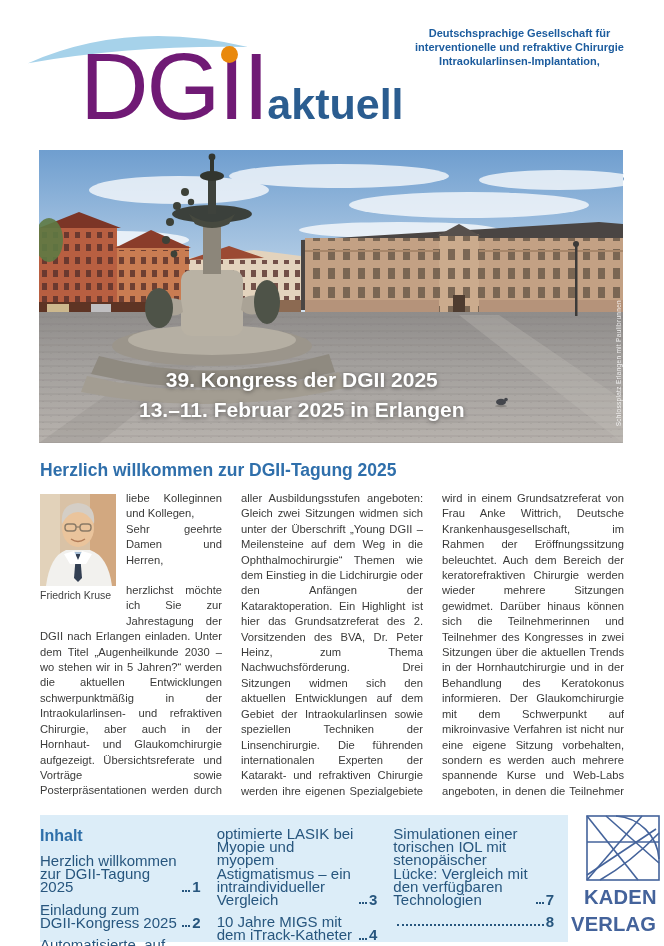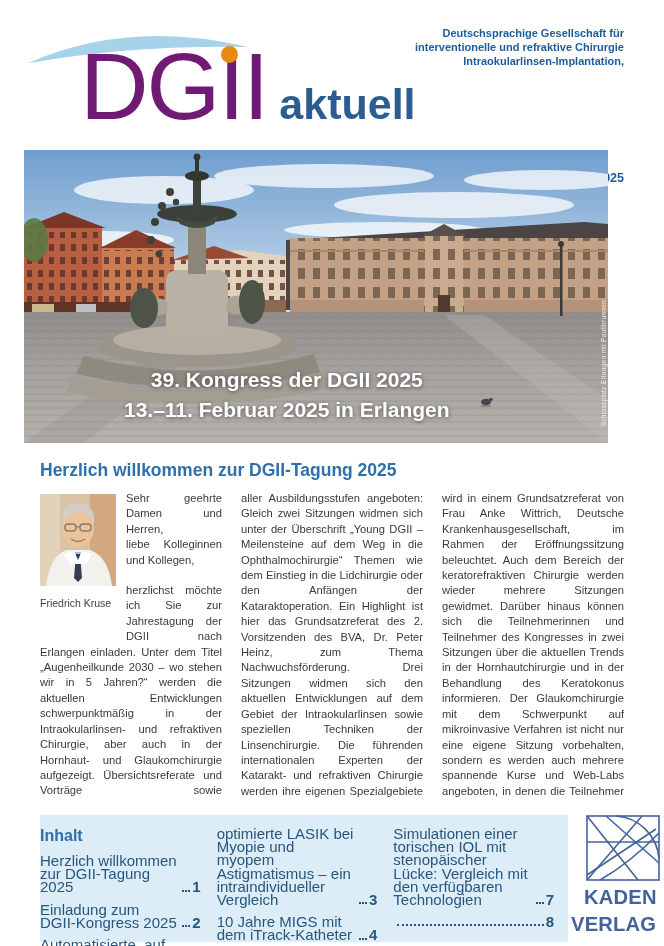--- a/index.html
+++ b/index.html
@@ -6,40 +6,40 @@
   body{
     width:664px;height:946px;overflow:hidden;background:#ffffff;
     font-family:"Liberation Sans","DejaVu Sans",sans-serif;
     -webkit-font-smoothing:antialiased;position:relative;
   }
   
   .masthead{position:relative;height:150px;}
   .swoosh{position:absolute;left:28px;top:22px;width:224px;height:48px;}
   .logo-line{position:absolute;left:80px;top:38px;line-height:96px;white-space:nowrap;}
   .dgii-word{font-size:95px;font-weight:500;color:#701a75;letter-spacing:-2px;margin-top:28px;}
-  .aktuell-word{font-size:43px;font-weight:600;color:#2b5d90;margin-left:12px;}
+  .aktuell-word{font-size:43px;font-weight:600;color:#2b5d90;}
   .logo-dot{position:absolute;left:221px;top:46px;width:17px;height:17px;border-radius:50%;background:#e9890d;}
-  .assoc{position:absolute;right:40px;top:26px;text-align:right;font-size:11px;font-weight:bold;line-height:14px;color:#1c5c9e;}
+  .assoc{position:absolute;right:40px;top:26px;text-align:center;font-size:11px;font-weight:bold;line-height:14px;color:#1c5c9e;}
   .date-row{position:absolute;left:40px;right:40px;top:123px;display:flex;align-items:center;}
   .date-rule{flex:1;border-top:2px solid #1c5c9e;margin-right:9px;}
   .issue-date{font-size:12.5px;font-weight:bold;color:#1c5c9e;white-space:nowrap;margin-top:48px;}
   
   .hero{position:relative;margin:0 40px;width:584px;height:293px;overflow:hidden;}
   .hero svg{display:block;}
   .hero-caption{position:absolute;left:0;width:90%;bottom:18px;text-align:center;color:#ffffff;
     font-weight:bold;font-size:21px;line-height:30px;text-shadow:0 1px 4px rgba(0,0,0,.5);}
   .hero-credit{position:absolute;right:1px;top:150px;writing-mode:vertical-rl;transform:rotate(180deg);
     font-size:6.5px;color:rgba(255,255,255,.85);letter-spacing:.3px;}
   
   .headline{margin:17px 40px 10px 40px;font-size:17.5px;font-weight:bold;color:#2f6fab;}
   .article{margin:0 40px;display:flex;gap:19px;height:309px;overflow:hidden;}
   .col{flex:1;font-size:11.2px;line-height:15.4px;color:#3a3a39;text-align:justify;}
   .author-fig{float:left;width:76px;margin:3px 10px 0 0;padding-bottom:20px;}
   .author-fig svg{display:block;}
-  .author-name{margin-top:10px;font-size:10.5px;color:#3f3f3f;text-align:left;}
+  .author-name{margin-top:2px;font-size:10.5px;color:#3f3f3f;text-align:left;}
   .col p{margin:0;}
   .col p.para-gap{margin-top:15px;}
   
   .footer{margin:15px 4px 0 40px;display:flex;align-items:flex-start;gap:10px;}
   .toc-box{width:528px;height:127px;box-sizing:border-box;background:#dcedf8;padding:12px 14px 8px 0;display:flex;gap:16px;}
   .toc-col{flex:1;min-width:0;}
   .toc-heading{font-size:16px;font-weight:bold;color:#2e6fa9;margin:0 0 9px 0;}
   .toc-entry{display:flex;align-items:flex-end;margin-bottom:9px;font-size:15px;line-height:13.2px;color:#27567e;}
   .toc-title{text-align:left;}
   .toc-dots{flex:1;min-width:8px;border-bottom:2px dotted #27567e;margin:0 2px 2px 4px;}
@@ -64,21 +64,21 @@
     <div>Deutschsprachige Gesellschaft für</div>
     <div>interventionelle und refraktive Chirurgie</div>
     <div>Intraokularlinsen-Implantation,</div>
   </div>
   <div class="date-row">
     <div class="date-rule"></div>
     <span class="issue-date">Februar 2025</span>
   </div>
 </header>
 
-<figure class="hero" style="margin:0 24px;">
+<figure class="hero" style="margin:0 39px;">
   <svg width="584" height="293" viewBox="0 0 584 293" aria-hidden="true">
     <defs>
       <linearGradient id="sky" x1="0" y1="0" x2="0" y2="1">
         <stop offset="0" stop-color="#6f9ecf"></stop>
           <stop offset=".55" stop-color="#a9c6e2"></stop>
           <stop offset="1" stop-color="#dde9f3"></stop>
       </linearGradient>
       <linearGradient id="ground" x1="0" y1="0" x2="0" y2="1">
         <stop offset="0" stop-color="#8f8c8a"></stop>
           <stop offset=".4" stop-color="#a3a09d"></stop>
@@ -200,22 +200,22 @@
         <path d="M 24 60 L 34 57 38 66 42 57 52 60 46 70 30 70 Z" fill="#ffffff"></path>
         <ellipse cx="38" cy="34" rx="16" ry="19" fill="#eac49c"></ellipse>
         <path d="M 22 30 Q 20 10 38 9 Q 56 10 54 30 Q 48 18 38 18 Q 28 18 22 30 Z" fill="#d4cec6"></path>
         <rect x="25" y="30" width="11" height="7" rx="3" fill="none" stroke="#8a7a66" stroke-width="1.4"></rect>
         <rect x="40" y="30" width="11" height="7" rx="3" fill="none" stroke="#8a7a66" stroke-width="1.4"></rect>
         <line x1="36" y1="33" x2="40" y2="33" stroke="#8a7a66" stroke-width="1.2"></line>
         <path d="M 31 45 Q 38 50 45 45" fill="none" stroke="#b07a56" stroke-width="1.4"></path>
       </svg>
       <div class="author-name">Friedrich Kruse</div>
     </div>
+    <p>liebe Kolleginnen und Kollegen,</p>
     <p>Sehr geehrte Damen und Herren,</p>
-    <p>liebe Kolleginnen und Kollegen,</p>
     <p class="para-gap">herzlichst möchte ich Sie zur Jahrestagung der DGII nach Erlangen einladen. Unter dem Titel „Augenheilkunde 2030 – wo stehen wir in 5 Jahren?“ werden die aktuellen Entwicklungen schwerpunktmäßig in der Intraokularlinsen- und refraktiven Chirurgie, aber auch in der Hornhaut- und Glaukomchirurgie aufgezeigt. Übersichtsreferate und Vorträge sowie Posterpräsentationen werden durch eine breite Palette von praxisrelevanten Kursen und Web-Labs abgerundet. Dabei werden Lerninhalte für Ärzte</p>
   </div>
   <div class="col">
     <p>aller Ausbildungsstufen angeboten: Gleich zwei Sitzungen widmen sich unter der Überschrift „Young DGII – Meilensteine auf dem Weg in die Ophthalmochirurgie“ Themen wie dem Einstieg in die Lidchirurgie oder den Anfängen der Kataraktoperation. Ein Highlight ist hier das Grundsatzreferat des 2. Vorsitzenden des BVA, Dr. Peter Heinz, zum Thema Nachwuchsförderung. Drei Sitzungen widmen sich den aktuellen Entwicklungen auf dem Gebiet der Intraokularlinsen sowie speziellen Techniken der Linsenchirurgie. Die führenden internationalen Experten der Katarakt- und refraktiven Chirurgie werden ihre eigenen Spezialgebiete in englischsprachigen Referaten beleuchten. Die Bedeutung der stationären Kataraktchirurgie im Spannungsfeld zwischen ambulanter Vergütung und Hybrid-DRGs</p>
   </div>
   <div class="col">
     <p>wird in einem Grundsatzreferat von Frau Anke Wittrich, Deutsche Krankenhausgesellschaft, im Rahmen der Eröffnungssitzung beleuchtet. Auch dem Bereich der keratorefraktiven Chirurgie werden wieder mehrere Sitzungen gewidmet. Darüber hinaus können sich die Teilnehmerinnen und Teilnehmer des Kongresses in zwei Sitzungen über die aktuellen Trends in der Hornhautchirurgie und in der Behandlung des Keratokonus informieren. Der Glaukomchirurgie mit dem Schwerpunkt auf mikroinvasive Verfahren ist nicht nur eine eigene Sitzung vorbehalten, sondern es werden auch mehrere spannende Kurse und Web-Labs angeboten, in denen die Teilnehmer ihre Expertise verbessern können. Die gemeinsame Sitzung der Retinologischen Gesellschaft beinhaltet eine Pro- und Contra-Diskus-</p>
   </div>
 </section>
 

